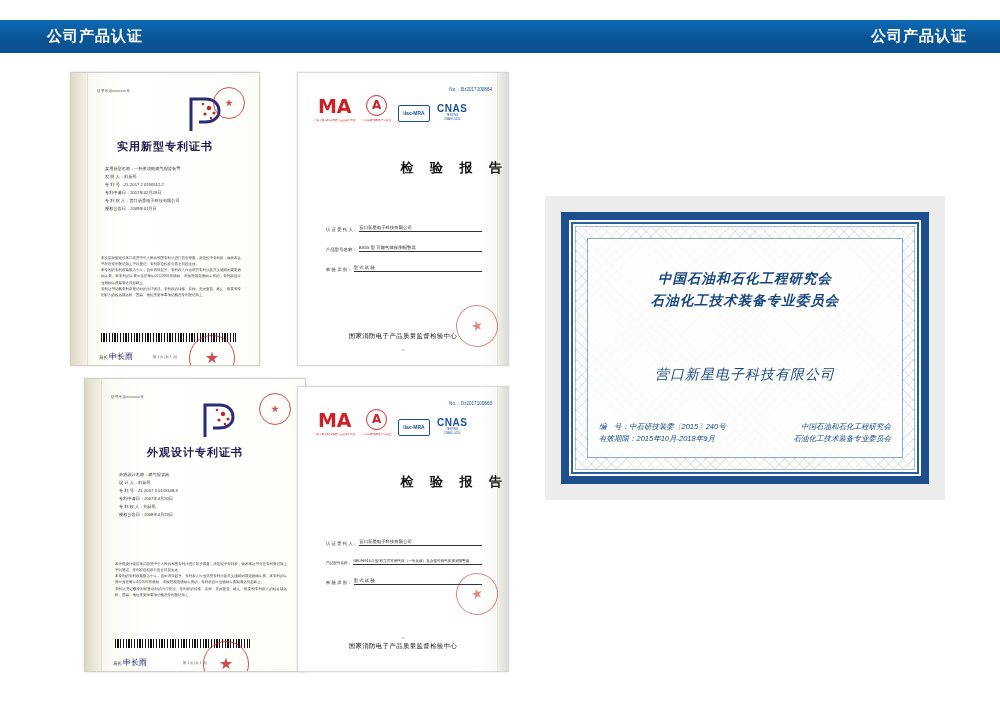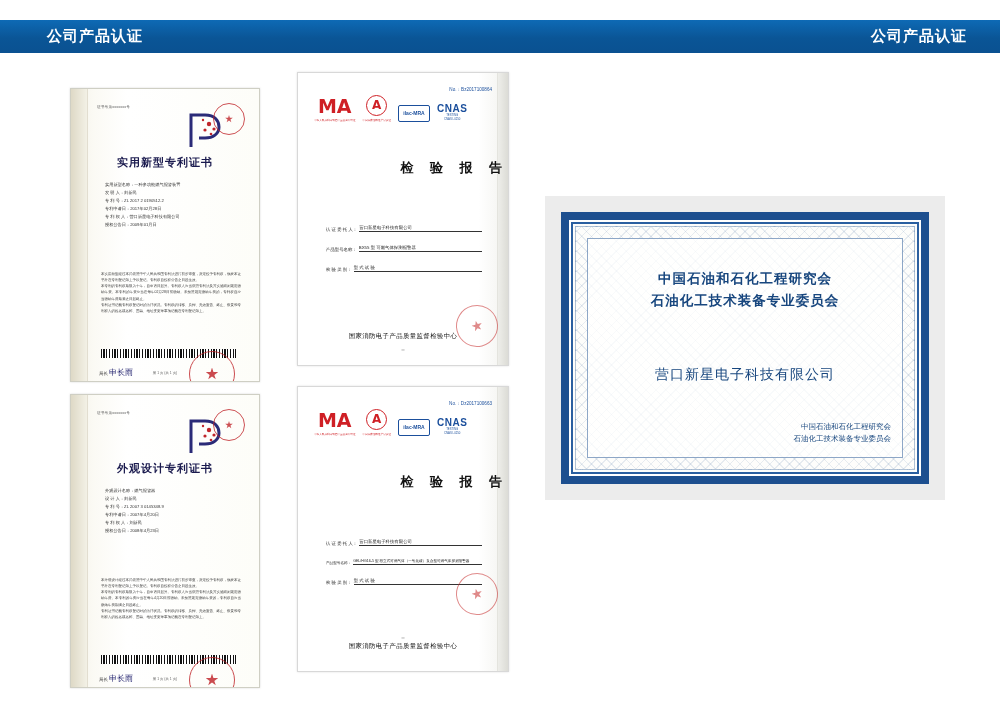--- a/index.html
+++ b/index.html
@@ -41,21 +41,20 @@
     position: absolute;
     background: #ffffff;
     overflow: hidden;
   }
 
   
   .patent {
     border: 1px solid #cfcfc4;
     background: linear-gradient(to right, #f3f1e8 0%, #fbfaf4 12%, #ffffff 30%, #fdfdf8 100%);
     box-shadow: 0 0 2px rgba(0,0,0,0.15);
-    margin-top: 16px;
   }
   .patent .pt-spine {
     position: absolute;
     left: 0; top: 0; bottom: 0;
     width: 16px;
     background: linear-gradient(to right, #ded9c6, #f3f1e6);
     border-right: 1px solid #e2ded0;
   }
   .patent .pt-topcode {
     position: absolute;
@@ -301,20 +300,21 @@
     background: #ececec;
     padding: 0;
   }
   .plaque {
     position: absolute;
     left: 16px; top: 16px;
     right: 16px; bottom: 16px;
     background: #fdfdfb;
     border: 8px solid #1d4f8f;
     box-shadow: inset 0 0 0 2px #ffffff, inset 0 0 0 4px #2a5fa0;
+    font-style: italic;
   }
   .plaque .guilloche {
     position: absolute;
     left: 6px; top: 6px; right: 6px; bottom: 6px;
     background-image:
       repeating-linear-gradient(45deg, rgba(29,79,143,.10) 0 1px, transparent 1px 7px),
       repeating-linear-gradient(-45deg, rgba(29,79,143,.10) 0 1px, transparent 1px 7px);
     border: 1px solid rgba(29,79,143,.35);
   }
   .plaque .inner {
@@ -413,21 +413,21 @@
   <div class="pt-barcode" style="top:260px;"></div>
 
   <div class="pt-sig" style="top:278px;">
     <span>局长</span>
     <span class="pt-sig-name">申长雨</span>
   </div>
   <div class="pt-redseal" style="left:118px; top:262px;"></div>
   <div class="pt-footer">第 1 页 (共 1 页)</div>
 </div>
 
-<div class="doc patent" style="left:70px; top:378px; width:188px; height:292px;">
+<div class="doc patent" style="left:84px; top:378px; width:188px; height:292px;padding-left:32px;">
   <div class="pt-spine"></div>
   <div class="pt-topcode">证书号第xxxxxxx号</div>
 
   <div class="pt-logo" style="left:104px;">
     <svg viewBox="0 0 56 44" width="56" height="44">
       <path d="M16 40 L16 8 L30 8 C40 8 44 14 44 20 C44 27 38 31 30 31 L24 31" fill="none" stroke="#2b2b78" stroke-width="3"></path>
       <circle cx="34" cy="17" r="2.2" fill="#c0252a"></circle>
       <circle cx="39" cy="22" r="1.6" fill="#c0252a"></circle>
       <circle cx="30" cy="23" r="1.6" fill="#c0252a"></circle>
       <circle cx="36" cy="27" r="1.3" fill="#c0252a"></circle>
@@ -553,18 +553,22 @@
 
 <div class="plaque-wrap">
   <div class="plaque">
     <div class="guilloche"></div>
     <div class="inner"></div>
 
     <div class="org1">中国石油和石化工程研究会</div>
     <div class="org2">石油化工技术装备专业委员会</div>
     <div class="company">营口新星电子科技有限公司</div>
 
+    <div class="foot-left">
+      <div>编　号：中石研技装委〔2015〕240号</div>
+      <div>有效期限：2015年10月-2018年9月</div>
+    </div>
     <div class="foot-right">
       <div>中国石油和石化工程研究会</div>
       <div>石油化工技术装备专业委员会</div>
     </div>
   </div>
 </div>
 
 </body></html>

